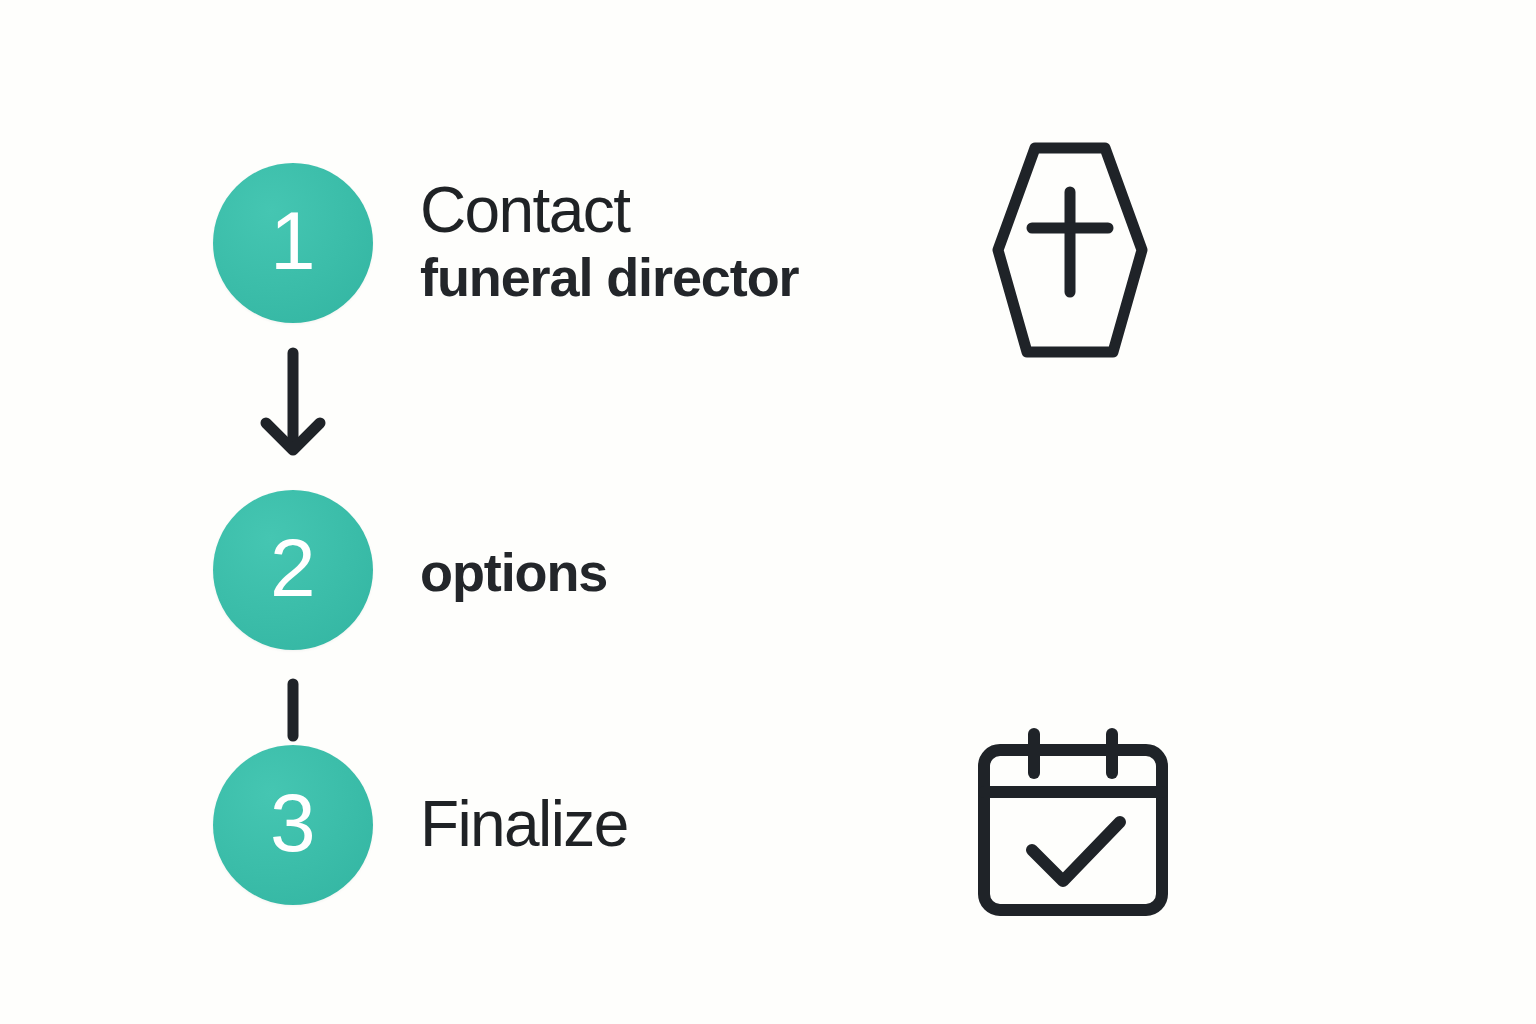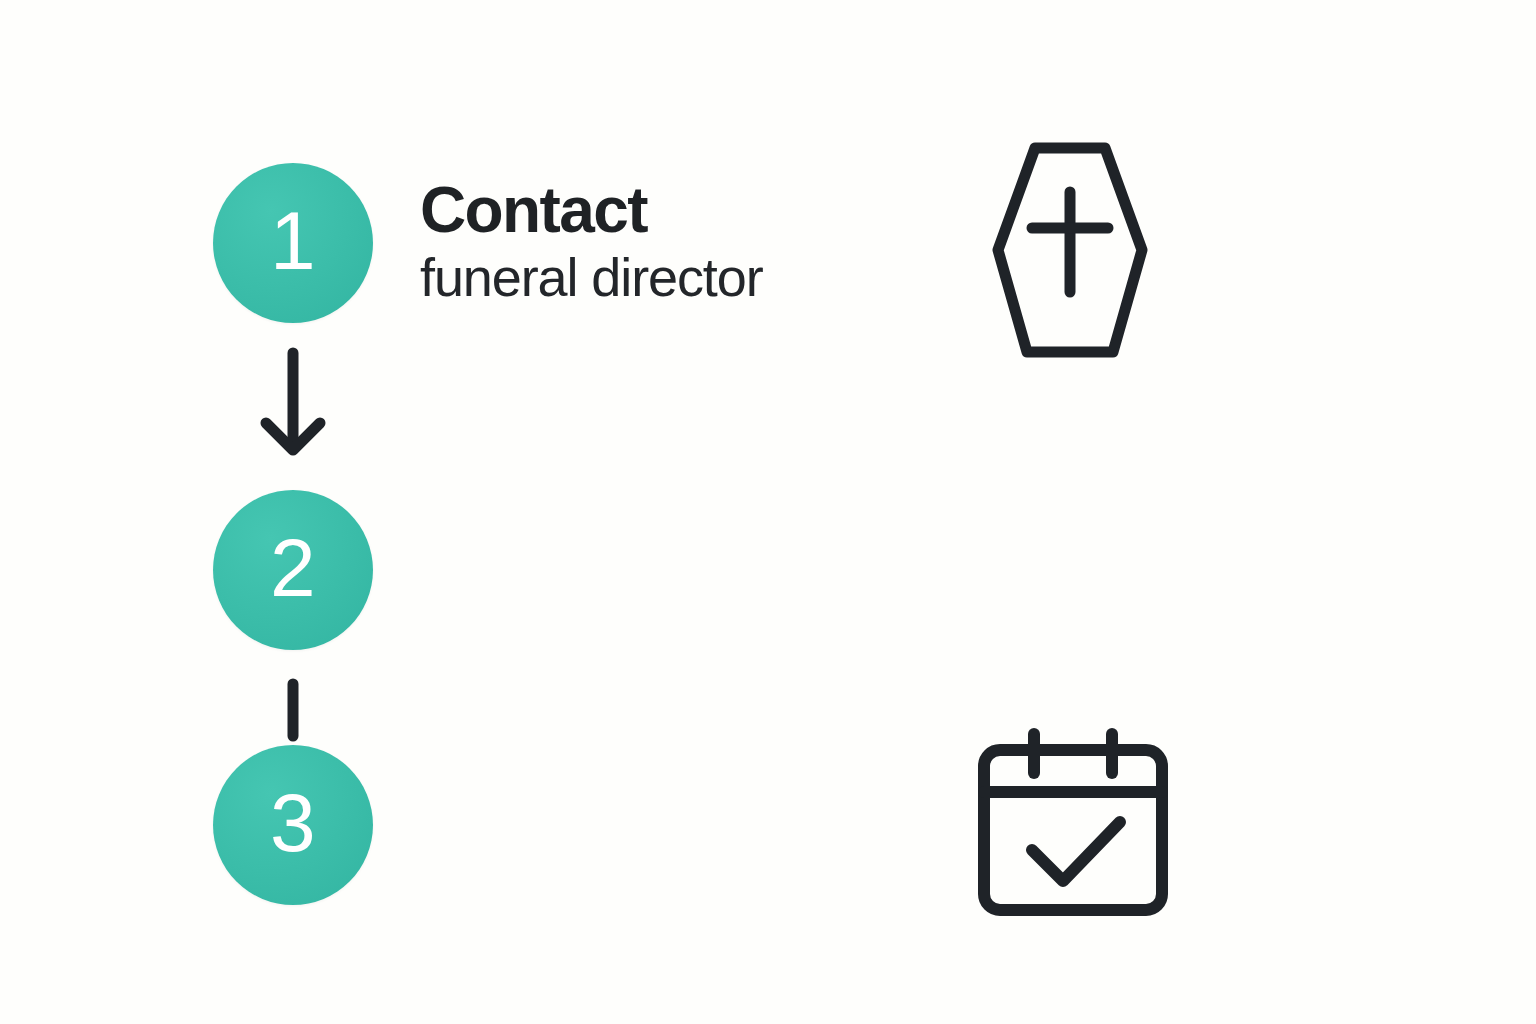--- a/index.html
+++ b/index.html
@@ -54,29 +54,29 @@
   }
 
   .step-text {
     margin-left: 47px;
     display: flex;
     flex-direction: column;
     justify-content: center;
   }
   .step-title {
     font-size: 64px;
-    font-weight: bold;
+    font-weight: normal;
     color: #1f2225;
     line-height: 1.02;
     letter-spacing: -1.6px;
     white-space: nowrap;
   }
   .step-sub {
     font-size: 54px;
-    font-weight: 400;
+    font-weight: 700;
     color: #23262a;
     line-height: 1.12;
     letter-spacing: -1.1px;
     white-space: nowrap;
     margin-top: 4px;
   }
 
   
   .connector {
     position: absolute;
@@ -114,34 +114,36 @@
         <polyline points="18,78 45,105 72,78"></polyline>
       </g>
     </svg>
   </div>
 
   <div class="step" id="step-2">
     <div class="step-badge">
       <span class="step-number">2</span>
     </div>
     <div class="step-text">
+      <div class="step-sub">options</div>
     </div>
   </div>
 
   <div class="connector" id="connector-line">
     <svg width="90" height="70" viewBox="0 0 90 70" xmlns="http://www.w3.org/2000/svg">
       <line x1="45" y1="9" x2="45" y2="61" stroke="#1f2328" stroke-width="11" stroke-linecap="round"></line>
     </svg>
   </div>
 
   <div class="step" id="step-3">
     <div class="step-badge">
       <span class="step-number">3</span>
     </div>
     <div class="step-text">
+      <div class="step-title">Finalize</div>
     </div>
   </div>
 
   <div class="side-icon" id="icon-coffin">
     <svg width="170" height="230" viewBox="0 0 170 230" xmlns="http://www.w3.org/2000/svg">
       <g stroke="#1f2328" stroke-width="11" stroke-linejoin="round" stroke-linecap="round" fill="none">
 
         <path d="M 50 13 L 120 13 L 157 115 L 128 217 L 42 217 L 13 115 Z"></path>
 
         <line x1="85" y1="57" x2="85" y2="157"></line>

